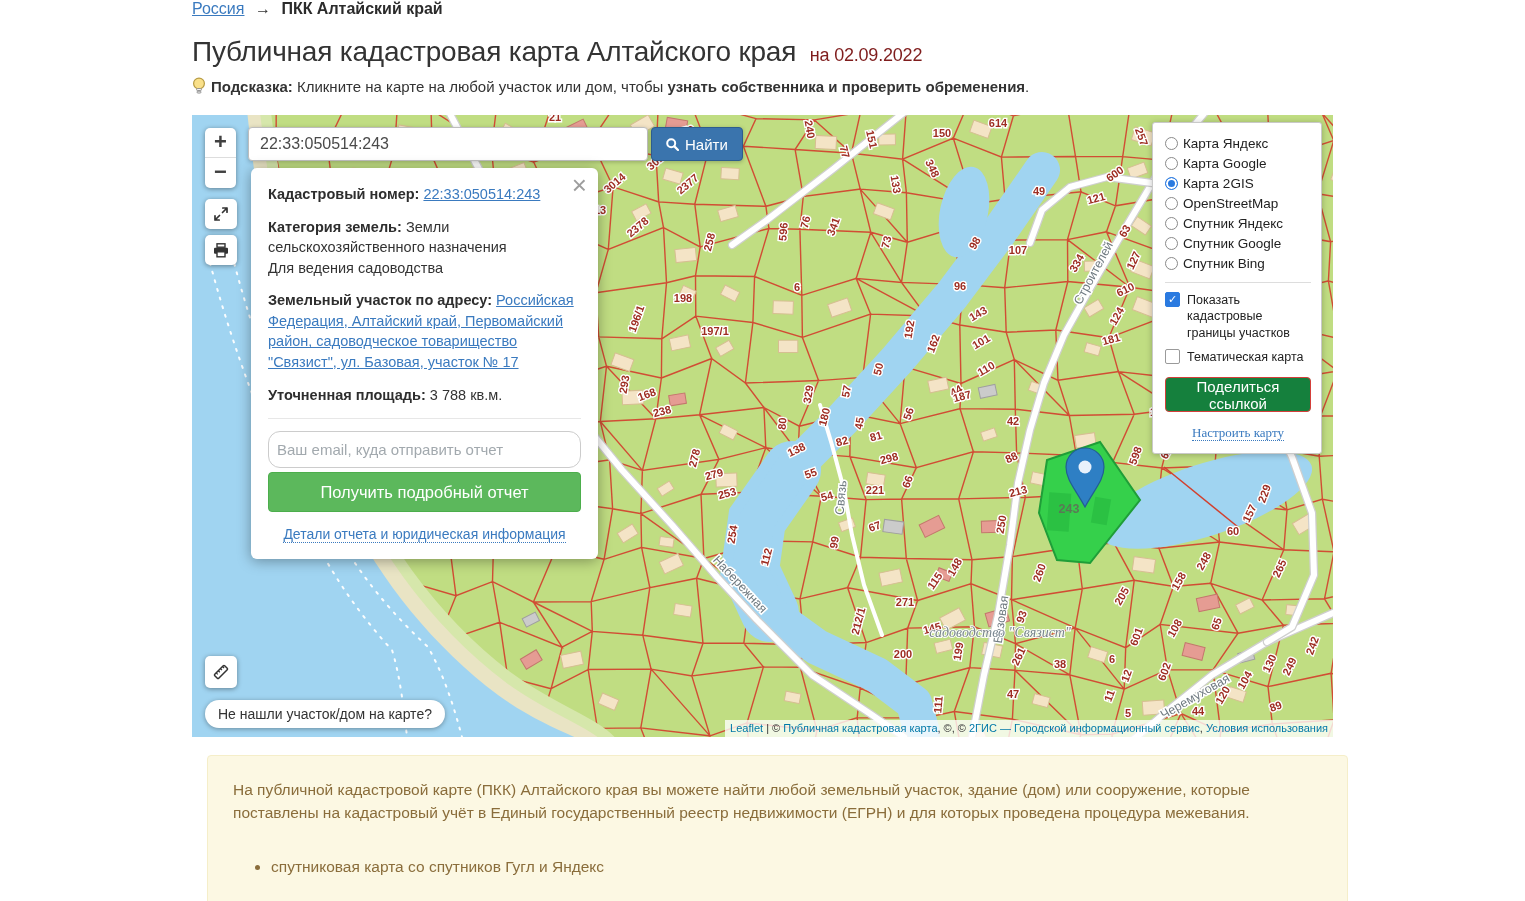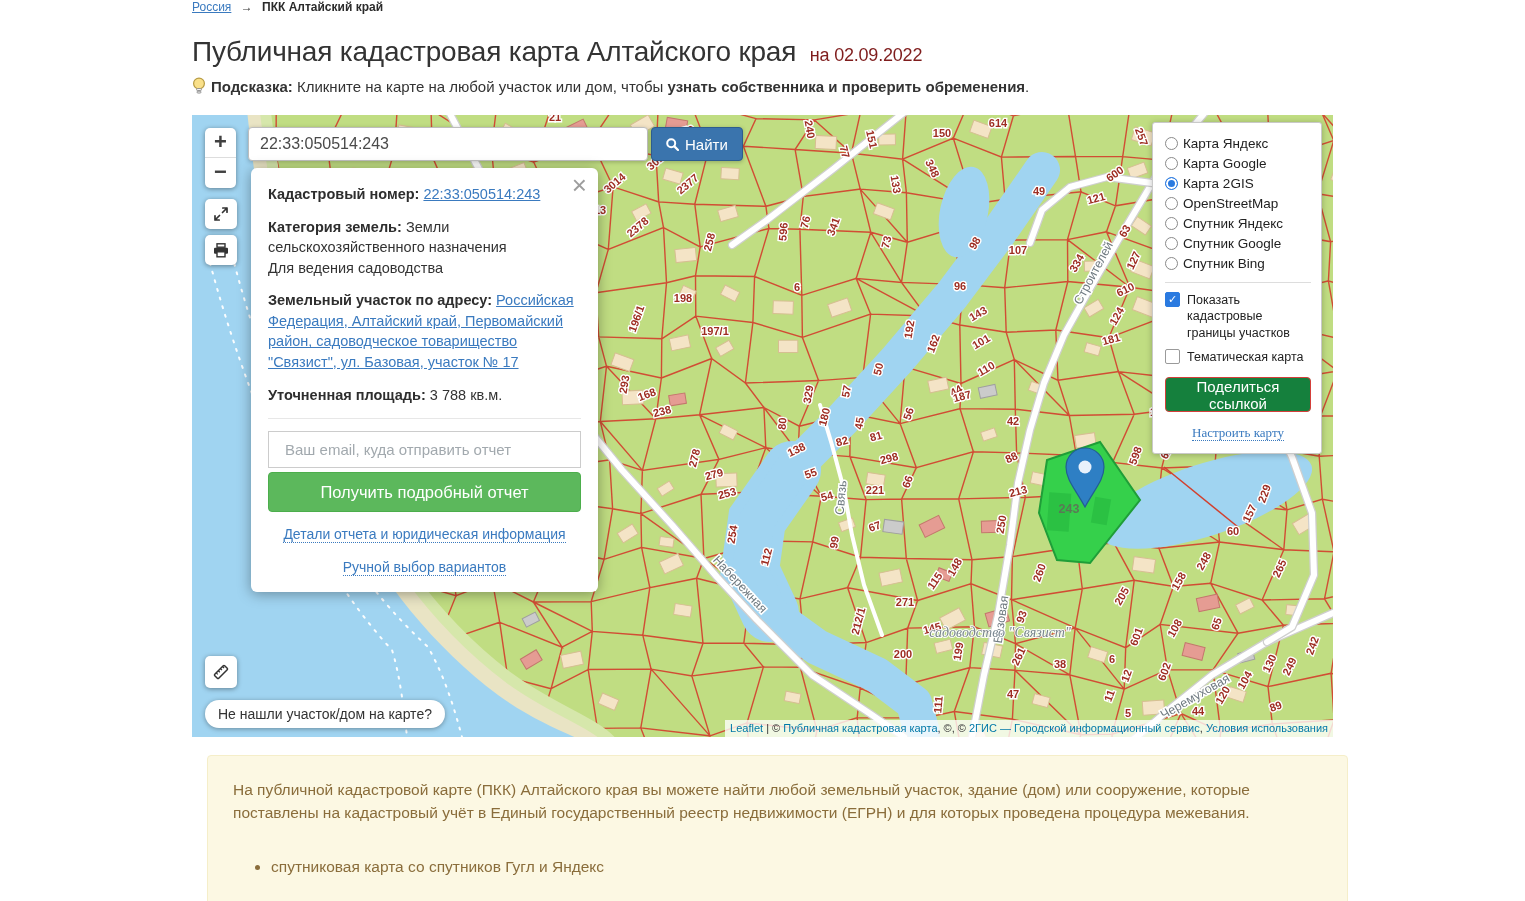--- a/index.html
+++ b/index.html
@@ -1,20 +1,20 @@
 <!DOCTYPE html>
 <html><head>
 <meta charset="utf-8">
 <style>
   * { margin:0; padding:0; box-sizing:border-box; }
   html,body { width:1525px; height:901px; overflow:hidden; background:#fff;
     font-family:"Liberation Sans", sans-serif; color:#333; }
 
   
-  .breadcrumb { position:absolute; left:192px; top:0; font-size:12px; }
+  .breadcrumb { position:absolute; left:192px; top:0; font-size:16px; }
   .breadcrumb a { color:#3a7abf; text-decoration:underline; cursor:pointer; }
   .breadcrumb .sep { color:#333; margin:0 6px; }
   .breadcrumb b { color:#2b2b2b; }
   h1 { position:absolute; left:192px; top:36px; font-size:28px; font-weight:500; color:#333; letter-spacing:-.2px; }
   h1 .date { font-size:18px; color:#7f1d1d; font-weight:400; margin-left:6px; }
   .hint { position:absolute; left:192px; top:77px; font-size:15px; color:#333; }
   .hint svg { vertical-align:-3px; margin-right:5px; }
 
   
   .map { position:absolute; left:192px; top:115px; width:1141px; height:622px; background:#c0dd82; overflow:hidden; }
@@ -37,21 +37,21 @@
     box-shadow:0 1px 4px rgba(0,0,0,.25); font-family:"Liberation Sans", sans-serif; }
 
   
   .popup { position:absolute; left:59px; top:53px; width:347px; background:#fff; border-radius:6px;
     box-shadow:0 2px 14px rgba(0,0,0,.35); padding:16px 17px 14px; font-size:14.5px; line-height:1.42; }
   .popup .close { position:absolute; top:4px; right:11px; font-size:26px; color:#9d9d9d; cursor:pointer; line-height:1; }
   .popup .row { margin-bottom:12px; }
   .popup b { color:#2e2e2e; }
   .popup a.plain { color:#3a7abf; text-decoration:underline; cursor:pointer; }
   .popup hr { border:none; border-top:1px solid #e7e7e7; margin:13px 0 12px; }
-  .popup input { width:100%; height:37px; border:1px solid #ccc; border-radius:0; padding:0 16px; font-size:15px;
+  .popup input { width:100%; height:37px; border:1px solid #ccc; border-radius:12px; padding:0 8px; font-size:15px;
     color:#555; font-family:"Liberation Sans", sans-serif; }
   .popup input::placeholder { color:#a2a9ae; }
   .report-btn { width:100%; height:40px; margin-top:4px; background:#5cb85c; border:1px solid #4cae4c; border-radius:4px;
     color:#fff; font-size:16.5px; cursor:pointer; font-family:"Liberation Sans", sans-serif; }
   .popup .clink { text-align:center; margin-top:13px; font-size:14px; }
   .popup .clink a { color:#3a7abf; text-decoration:none; border-bottom:1px dotted #3a7abf; cursor:pointer; }
 
   
   .panel { position:absolute; left:960px; top:7px; width:170px; background:#fff; border:1px solid #c9c9c9;
     border-radius:3px; box-shadow:0 1px 6px rgba(0,0,0,.25); padding:10px 10px 12px 12px; }
@@ -422,21 +422,20 @@
       <a class="plain">Российская Федерация, Алтайский край, Первомайский район, садоводческое товарищество "Связист", ул. Базовая, участок № 17</a>
     </div>
     <div class="row">
       <b>Уточненная площадь:</b>
       <span>3 788 кв.м.</span>
     </div>
     <hr>
     <input placeholder="Ваш email, куда отправить отчет" style="">
     <button class="report-btn">Получить подробный отчет</button>
     <div class="clink"><a>Детали отчета и юридическая информация</a></div>
-    <div class="clink"><a>Ручной выбор вариантов</a></div>
   </div>
 
   <div class="panel">
     <div id="layer-options">
         <label class="radio-row">
           <span class="radio"></span>
           <span>Карта Яндекс</span>
         </label>
         <label class="radio-row">
           <span class="radio"></span>

